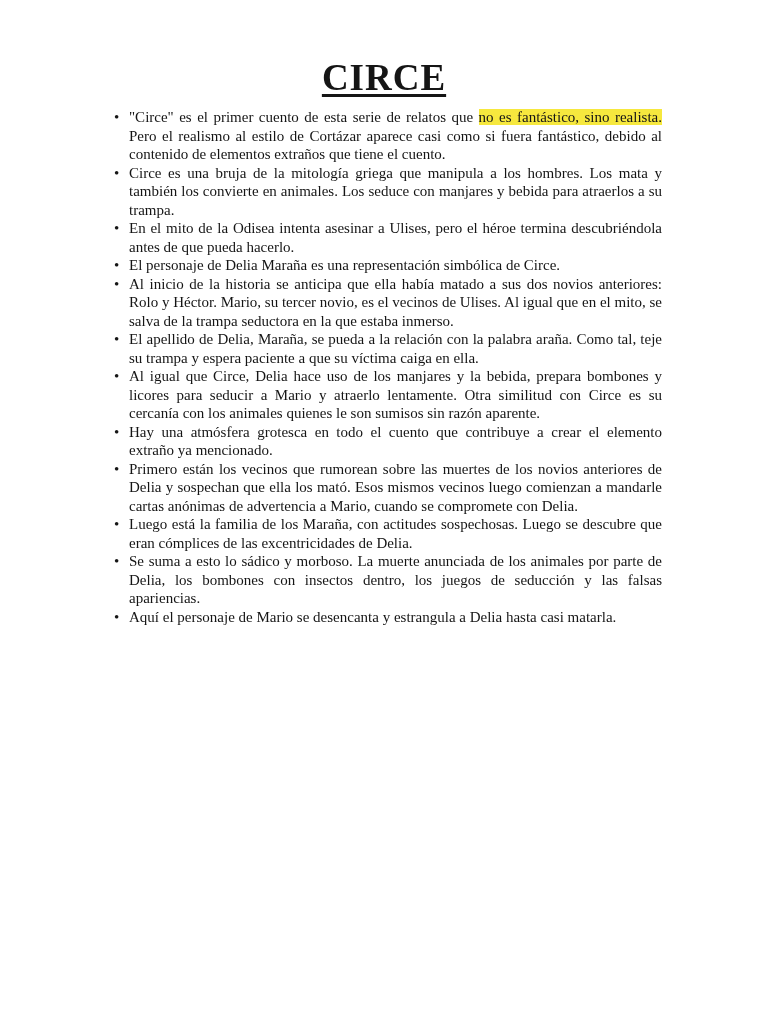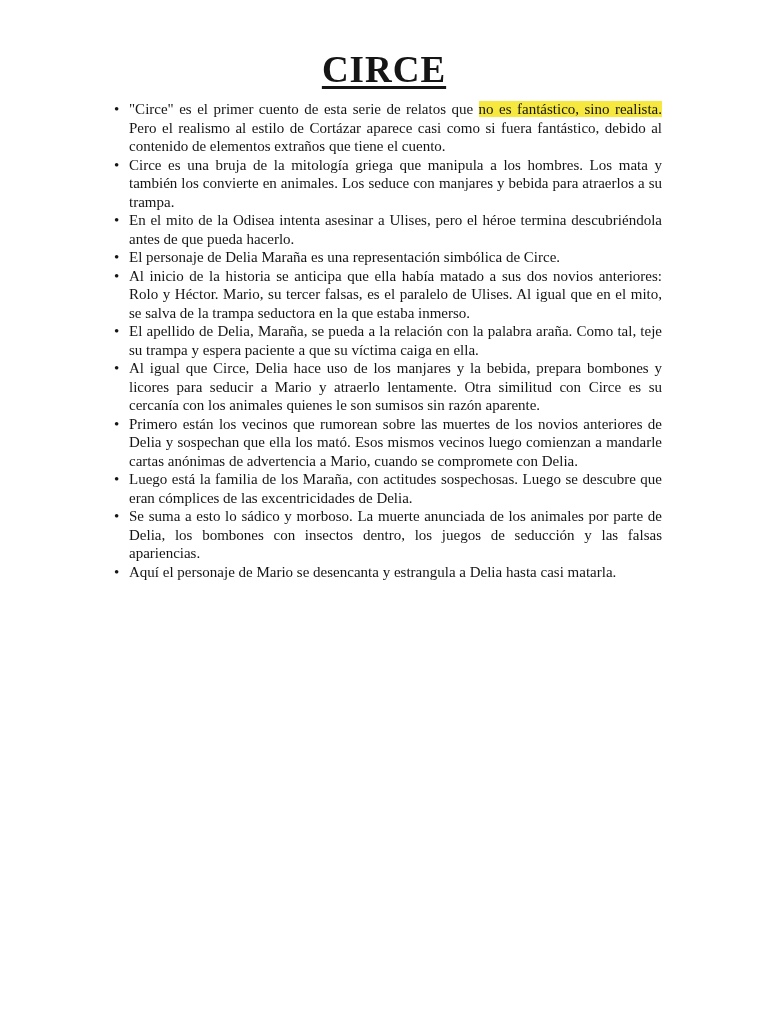--- a/index.html
+++ b/index.html
@@ -17,21 +17,21 @@
   }
   .doc-page {
     position: absolute;
     top: 0;
     left: 0;
     width: 768px;
     height: 1024px;
     background: #ffffff;
   }
   .doc-title {
-    margin: 0;
+    margin: 8px;
     padding-top: 48px;
     text-align: center;
     font-size: 37px;
     line-height: 44px;
     font-weight: bold;
     letter-spacing: 1px;
   }
   .doc-title .title-text {
     text-decoration: underline;
     text-decoration-thickness: 3px;
@@ -64,21 +64,22 @@
 
 <div class="doc-page">
   <h1 class="doc-title">
     <span class="title-text">CIRCE</span>
   </h1>
   <ul class="bullet-list">
       <li><span>"Circe" es el primer cuento de esta serie de relatos que </span><span class="hl">no es fantástico, sino realista.</span><span> Pero el realismo al estilo de Cortázar aparece casi como si fuera fantástico, debido al contenido de elementos extraños que tiene el cuento.</span></li>
       <li><span>Circe es una bruja de la mitología griega que manipula a los hombres. Los mata y también los convierte en animales. Los seduce con manjares y bebida para atraerlos a su trampa.</span></li>
       <li><span>En el mito de la Odisea intenta asesinar a Ulises, pero el héroe termina descubriéndola antes de que pueda hacerlo.</span></li>
       <li><span>El personaje de Delia Maraña es una representación simbólica de Circe.</span></li>
-      <li><span>Al inicio de la historia se anticipa que ella había matado a sus dos novios anteriores: Rolo y Héctor. Mario, su tercer falsas, es el paralelo de Ulises. Al igual que en el mito, se salva de la trampa seductora en la que estaba inmerso.</span></li>
+      <li><span>Al inicio de la historia se anticipa que ella había matado a sus dos novios anteriores: Rolo y Héctor. Mario, su tercer novio, es el vecinos de Ulises. Al igual que en el mito, se salva de la trampa seductora en la que estaba inmerso.</span></li>
       <li><span>El apellido de Delia, Maraña, se pueda a la relación con la palabra araña. Como tal, teje su trampa y espera paciente a que su víctima caiga en ella.</span></li>
       <li><span>Al igual que Circe, Delia hace uso de los manjares y la bebida, prepara bombones y licores para seducir a Mario y atraerlo lentamente. Otra similitud con Circe es su cercanía con los animales quienes le son sumisos sin razón aparente.</span></li>
+      <li><span>Hay una atmósfera grotesca en todo el cuento que contribuye a crear el elemento extraño ya mencionado.</span></li>
       <li><span>Primero están los vecinos que rumorean sobre las muertes de los novios anteriores de Delia y sospechan que ella los mató. Esos mismos vecinos luego comienzan a mandarle cartas anónimas de advertencia a Mario, cuando se compromete con Delia.</span></li>
       <li><span>Luego está la familia de los Maraña, con actitudes sospechosas. Luego se descubre que eran cómplices de las excentricidades de Delia.</span></li>
       <li><span>Se suma a esto lo sádico y morboso. La muerte anunciada de los animales por parte de Delia, los bombones con insectos dentro, los juegos de seducción y las falsas apariencias.</span></li>
       <li><span>Aquí el personaje de Mario se desencanta y estrangula a Delia hasta casi matarla.</span></li>
     </ul>
 </div>
 
 </body></html>

